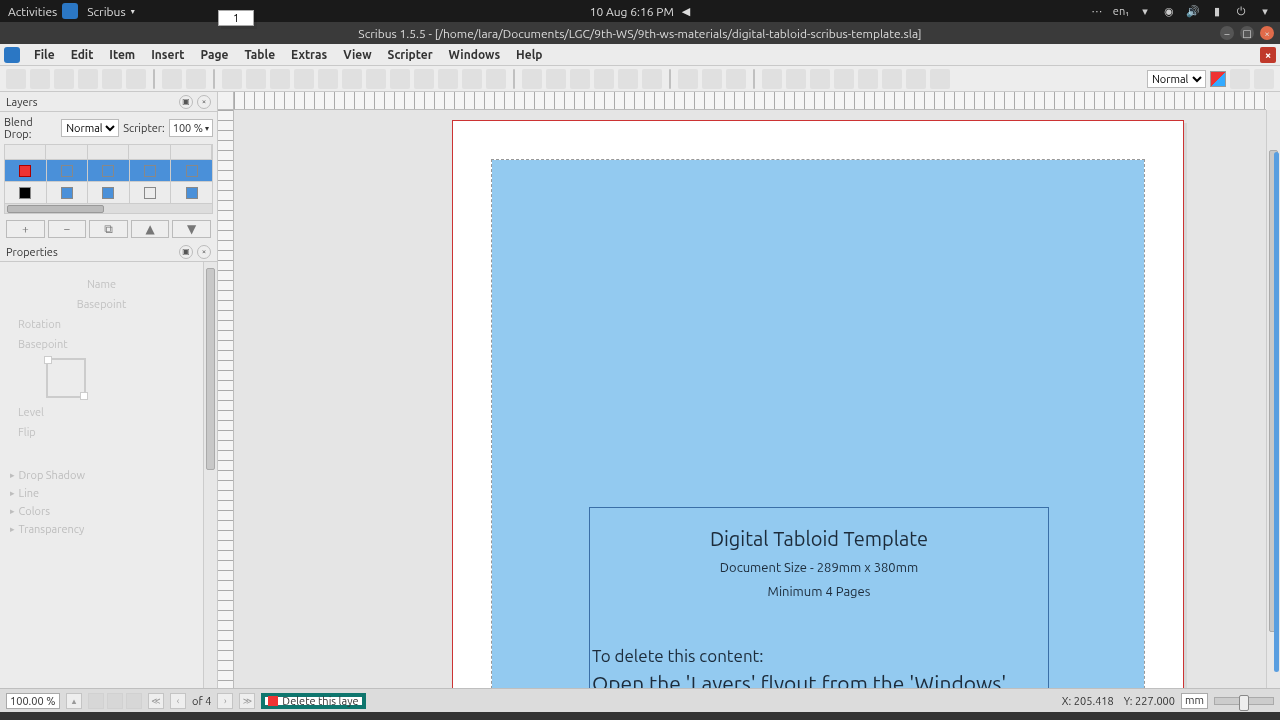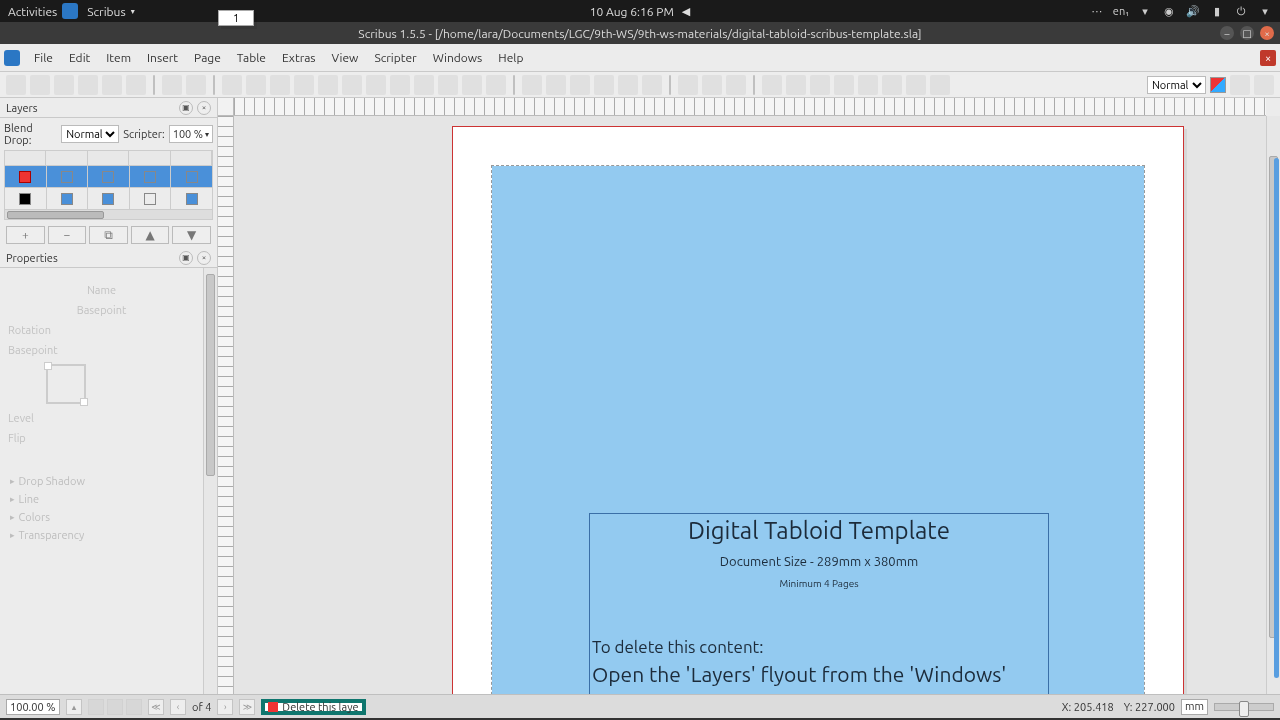--- a/index.html
+++ b/index.html
@@ -15,21 +15,21 @@
 .tri { font-size:11px;}
 .tray-icon { width:14px; height:14px; display:inline-flex; align-items:center; justify-content:center; font-size:11px; color:#ccc;}
 
 
 .titlebar { height:22px; background:#3a3a3a; color:#ddd; display:flex; align-items:center; justify-content:center; font-size:12px; position:relative; }
 .titlebar .winbtns { position:absolute; right:6px; display:flex; gap:6px;}
 .circle { width:14px; height:14px; border-radius:50%; display:inline-flex; align-items:center; justify-content:center; font-size:10px;}
 .circle.min{background:#555;} .circle.max{background:#555;} .circle.close{background:#e06b4a;}
 
 
-.menubar { height:28px; background:#ececec; display:flex; align-items:center; font-size:12px; color:#333; padding:0 4px; border-bottom:1px solid #c9c9c9;}
+.menubar { height:22px; background:#ececec; display:flex; align-items:center; font-size:12px; color:#333; padding:0 4px; border-bottom:1px solid #c9c9c9;font-weight:bold;}
 .menubar .mitem { padding:0 8px; }
 .menubar .doc-x { margin-left:auto; width:16px; height:16px; background:#c0392b; color:#fff; display:flex; align-items:center; justify-content:center; font-size:11px; border-radius:2px; }
 .scribus-logo { width:16px; height:16px; background:#2b77c4; border-radius:3px; margin-right:4px; display:inline-block; }
 
 
 .toolbar { height:26px; background:#ededed; border-bottom:1px solid #c9c9c9; display:flex; align-items:center; padding:0 6px; gap:4px;}
 .tbtn { width:20px; height:20px; border:1px solid transparent; border-radius:2px; opacity:.38; display:inline-block; background:#ccc; }
 .tbtn.sep { width:1px; background:#c0c0c0; opacity:1; margin:0 3px; }
 .qual-select { margin-left:auto; display:flex; align-items:center; gap:4px;}
 .qual-select select{ font-size:11px; height:18px; border:1px solid #bbb; background:#fff;}
@@ -59,21 +59,21 @@
 .sq.fill{ background:#4a90d9;}
 .sq.red{ background:#e33; border-color:#a00;}
 .sq.black{ background:#000;}
 .layer-scroll{ height:10px; background:#ddd; border:1px solid #ccc; border-top:none; position:relative; margin-bottom:6px;}
 .layer-scroll::before{content:"";position:absolute;left:2px;top:1px;width:95px;height:6px;background:#bbb;border:1px solid #999;border-radius:2px;}
 .layer-btns{ display:flex; gap:3px; padding:0 2px 4px;}
 .lb{ flex:1; height:18px; border:1px solid #bbb; background:#eee; font-size:12px; line-height:16px; text-align:center; color:#777;}
 
 .props-body{ flex:1; position:relative; display:flex; }
 .props-inner{ flex:1; padding:8px; font-size:11px; color:#c2c2c2; position:relative;}
-.props-inner .faint{ margin:8px 0; }
+.props-inner .faint{ margin:8px 10px; }
 .vscroll{ width:14px; background:#e7e7e7; border-left:1px solid #ccc; position:relative;}
 .vscroll::before{content:"";position:absolute;left:2px;top:6px;right:2px;height:200px;background:#c8c8c8;border:1px solid #aaa;border-radius:2px;}
 .square-icon{ width:40px;height:40px;border:2px solid #ccc; position:relative; margin:8px 0 4px 38px;}
 .square-icon::before,.square-icon::after{content:"";position:absolute;width:6px;height:6px;border:1px solid #ccc;background:#fff;}
 .square-icon::before{left:-4px;top:-4px;} .square-icon::after{right:-4px;bottom:-4px;}
 .sec-row{ display:flex; align-items:center; padding:3px 2px; font-size:11px; color:#bdbdbd;}
 .sec-row::before{content:"▸"; font-size:9px; margin-right:4px;}
 
 
 .canvas-area{ flex:1; position:relative; background:#ececec; overflow:hidden; }
@@ -83,23 +83,23 @@
   background-image:repeating-linear-gradient(to bottom,#aaa 0,#aaa 1px,transparent 1px,transparent 10px);}
 .ruler-c{ position:absolute; left:0; top:0; width:16px;height:18px;background:#f2f2f2;border-right:1px solid #bbb;border-bottom:1px solid #bbb;}
 .viewport{ position:absolute; left:16px; top:18px; right:14px; bottom:0; background:#e5e5e5; overflow:hidden;}
 .vscrollbar{ position:absolute; right:0; top:18px; bottom:0; width:14px; background:#e7e7e7; border-left:1px solid #ccc;}
 .vscrollbar::before{content:"";position:absolute;left:2px;top:40px;right:2px;height:480px;background:#c8c8c8;border:1px solid #aaa;border-radius:2px;}
 
 .page{ position:absolute; left:218px; top:10px; width:732px; height:600px; background:#fff; border:1px solid #c33; box-shadow:3px 3px 0 rgba(0,0,0,.06);}
 .margin{ position:absolute; left:38px; top:38px; right:38px; bottom:0; border-top:1px dashed #999; border-left:1px dashed #999; border-right:1px dashed #999;}
 .bluefill{ position:absolute; left:39px; top:39px; right:39px; bottom:0; background:#93caf0;}
 .textframe{ position:absolute; left:136px; top:386px; width:460px; height:240px; border:1px solid #3a6fa7; background:transparent; padding:1px 2px; color:#1c2b3a; }
-.textframe .t1{ text-align:center; font-size:24px; margin-top:2px;}
+.textframe .t1{ text-align:center; font-size:20px; margin-top:18px;}
 .textframe .t2{ text-align:center; font-size:13px; margin-top:10px;}
-.textframe .t3{ text-align:center; font-size:10px; margin-top:10px;}
+.textframe .t3{ text-align:center; font-size:13px; margin-top:10px;}
 .textframe .p1{ font-size:17px; margin-top:48px;}
 .textframe .p2{ font-size:21px; margin-top:6px;}
 .textframe .p3{ font-size:17px; margin-top:6px;}
 
 
 .statusbar{ height:24px; background:#dcdcdc; border-top:1px solid #bfbfbf; display:flex; align-items:center; font-size:11px; color:#333; padding:0 6px; gap:6px;}
 .statusbar input.page{ width:36px; height:16px; font-size:11px; text-align:center; border:1px solid #aaa; background:#fff;}
 .zoomsel{ min-width:54px; height:16px; border:1px solid #aaa; background:#fff; font-size:11px; display:flex; align-items:center; padding:0 3px;}
 .navbtn{ width:16px; height:16px; border:1px solid #c4c4c4; background:#eee; font-size:9px; line-height:14px; text-align:center; color:#999;}
 .layer-mini{ height:16px; border:4px solid #0f766e; background:#fff; display:flex; align-items:center; padding:0 3px; gap:4px; min-width:76px;}

